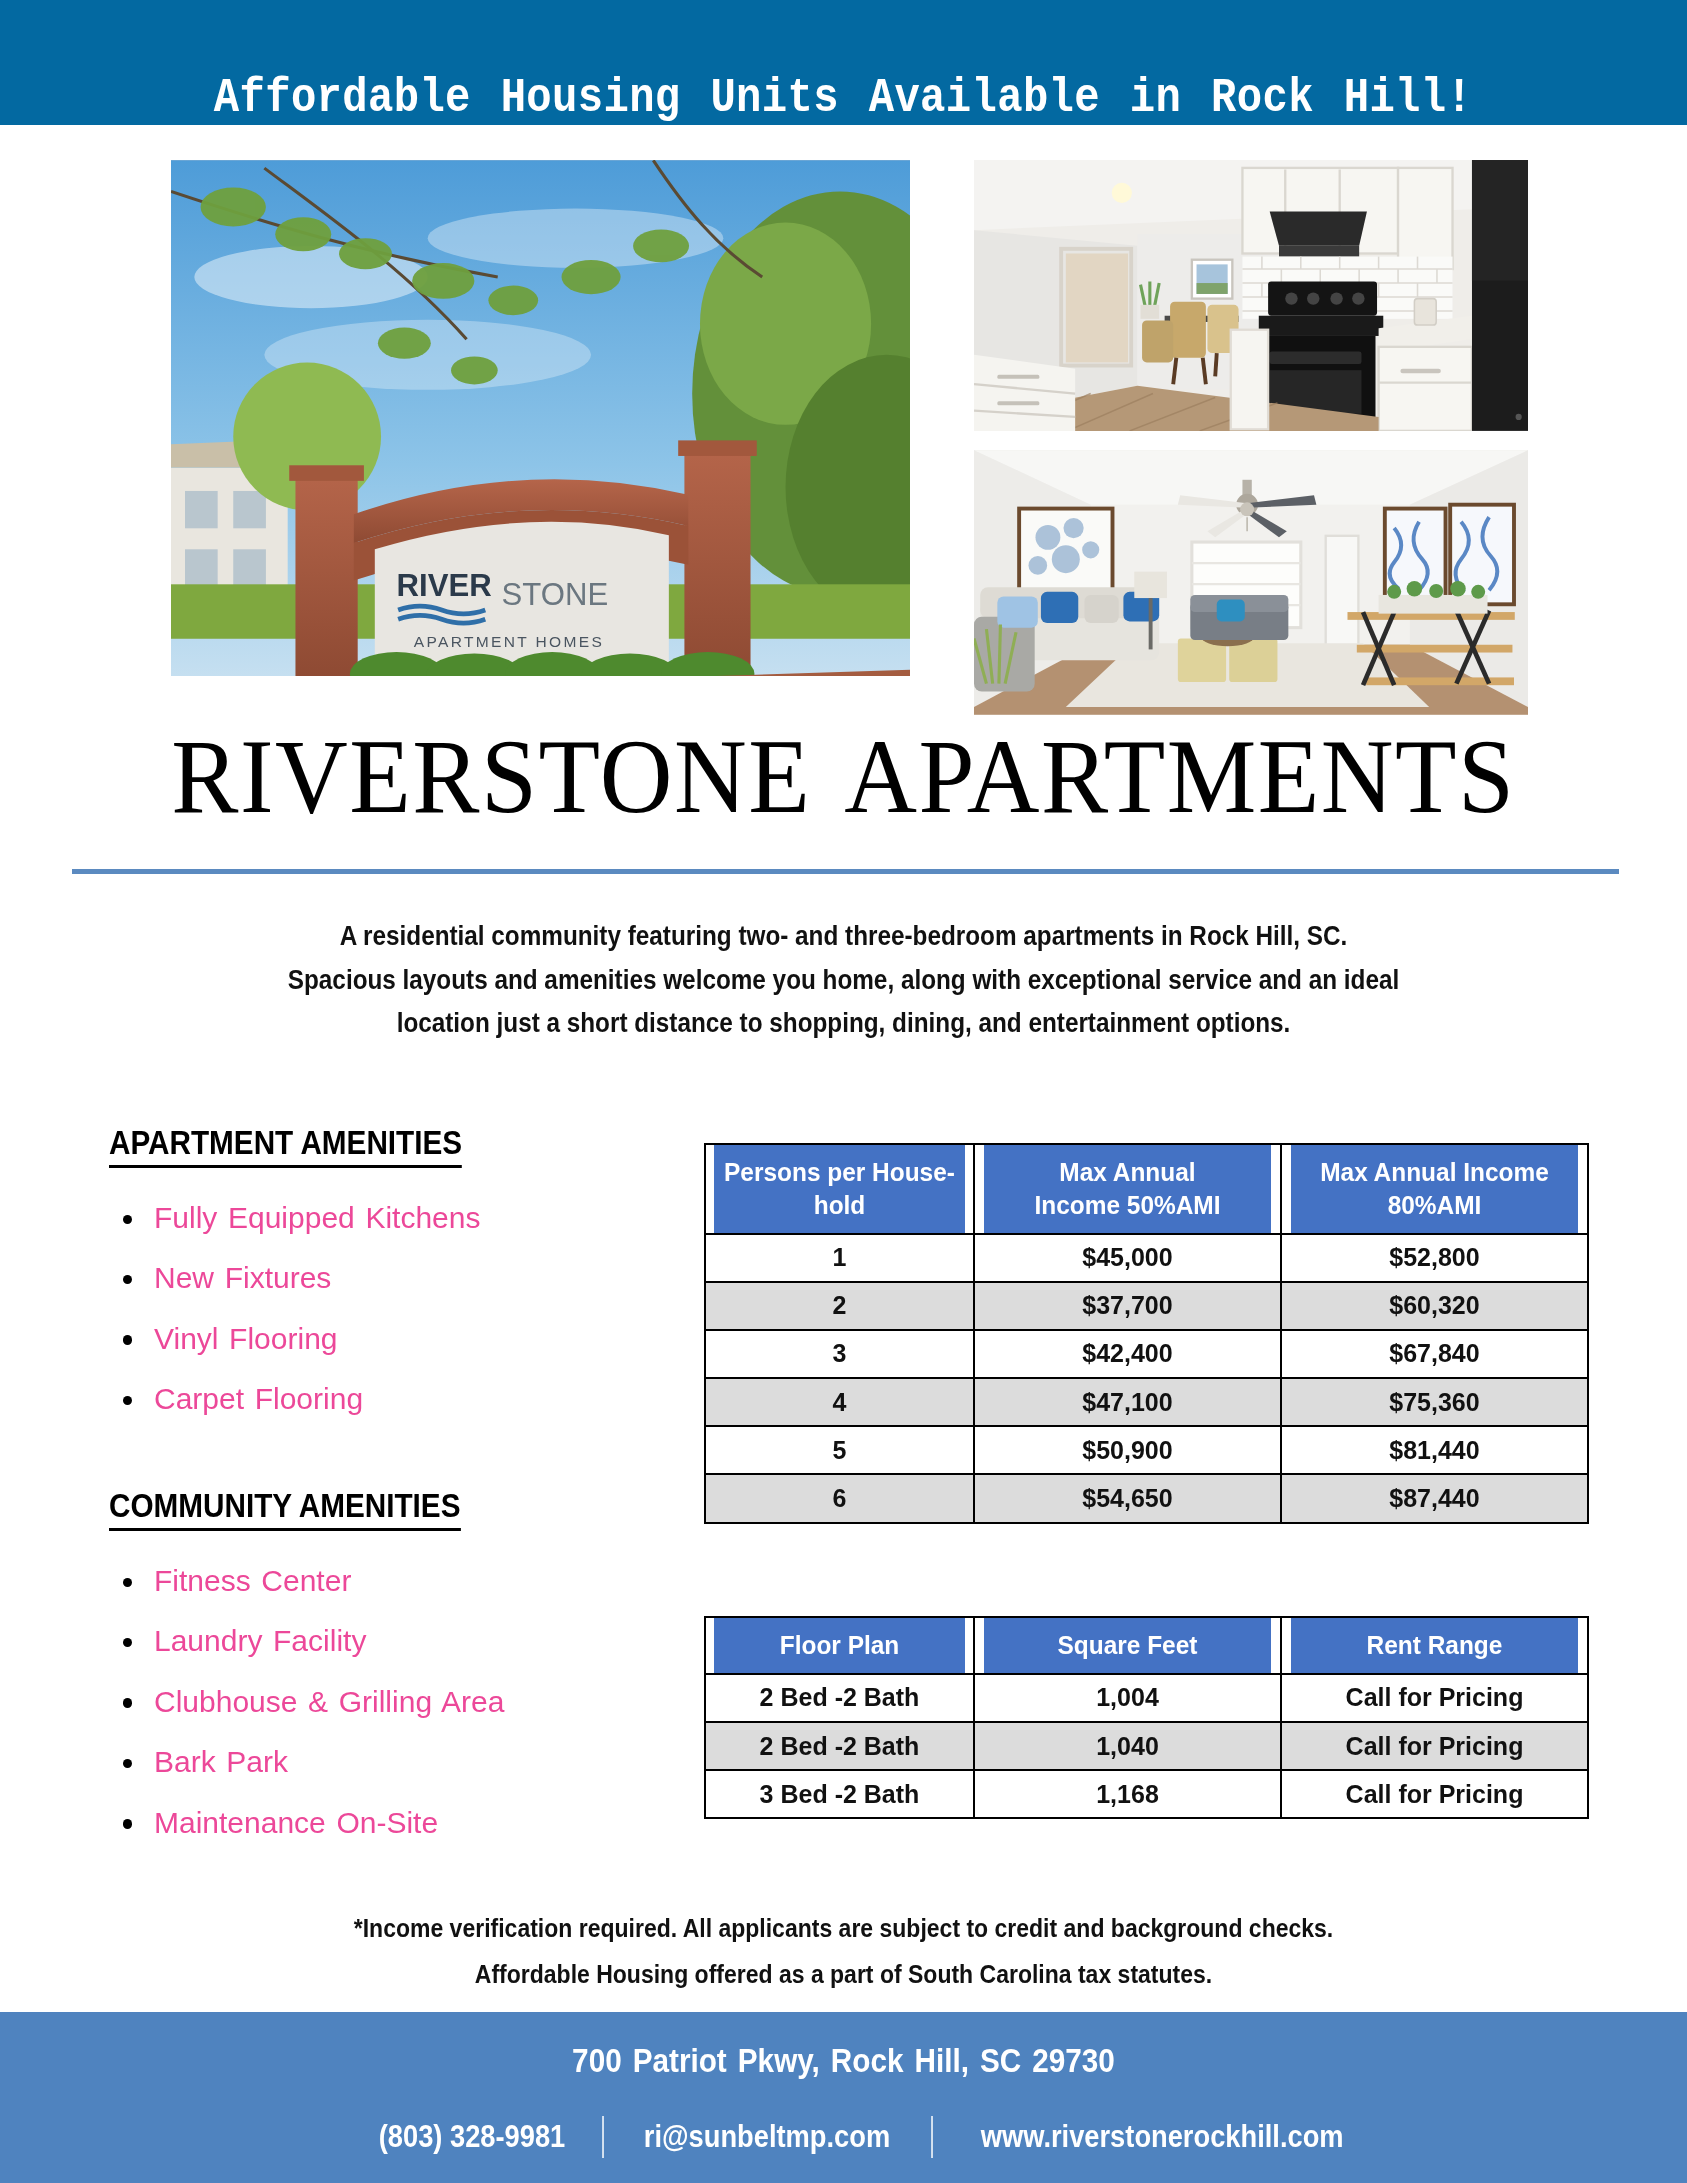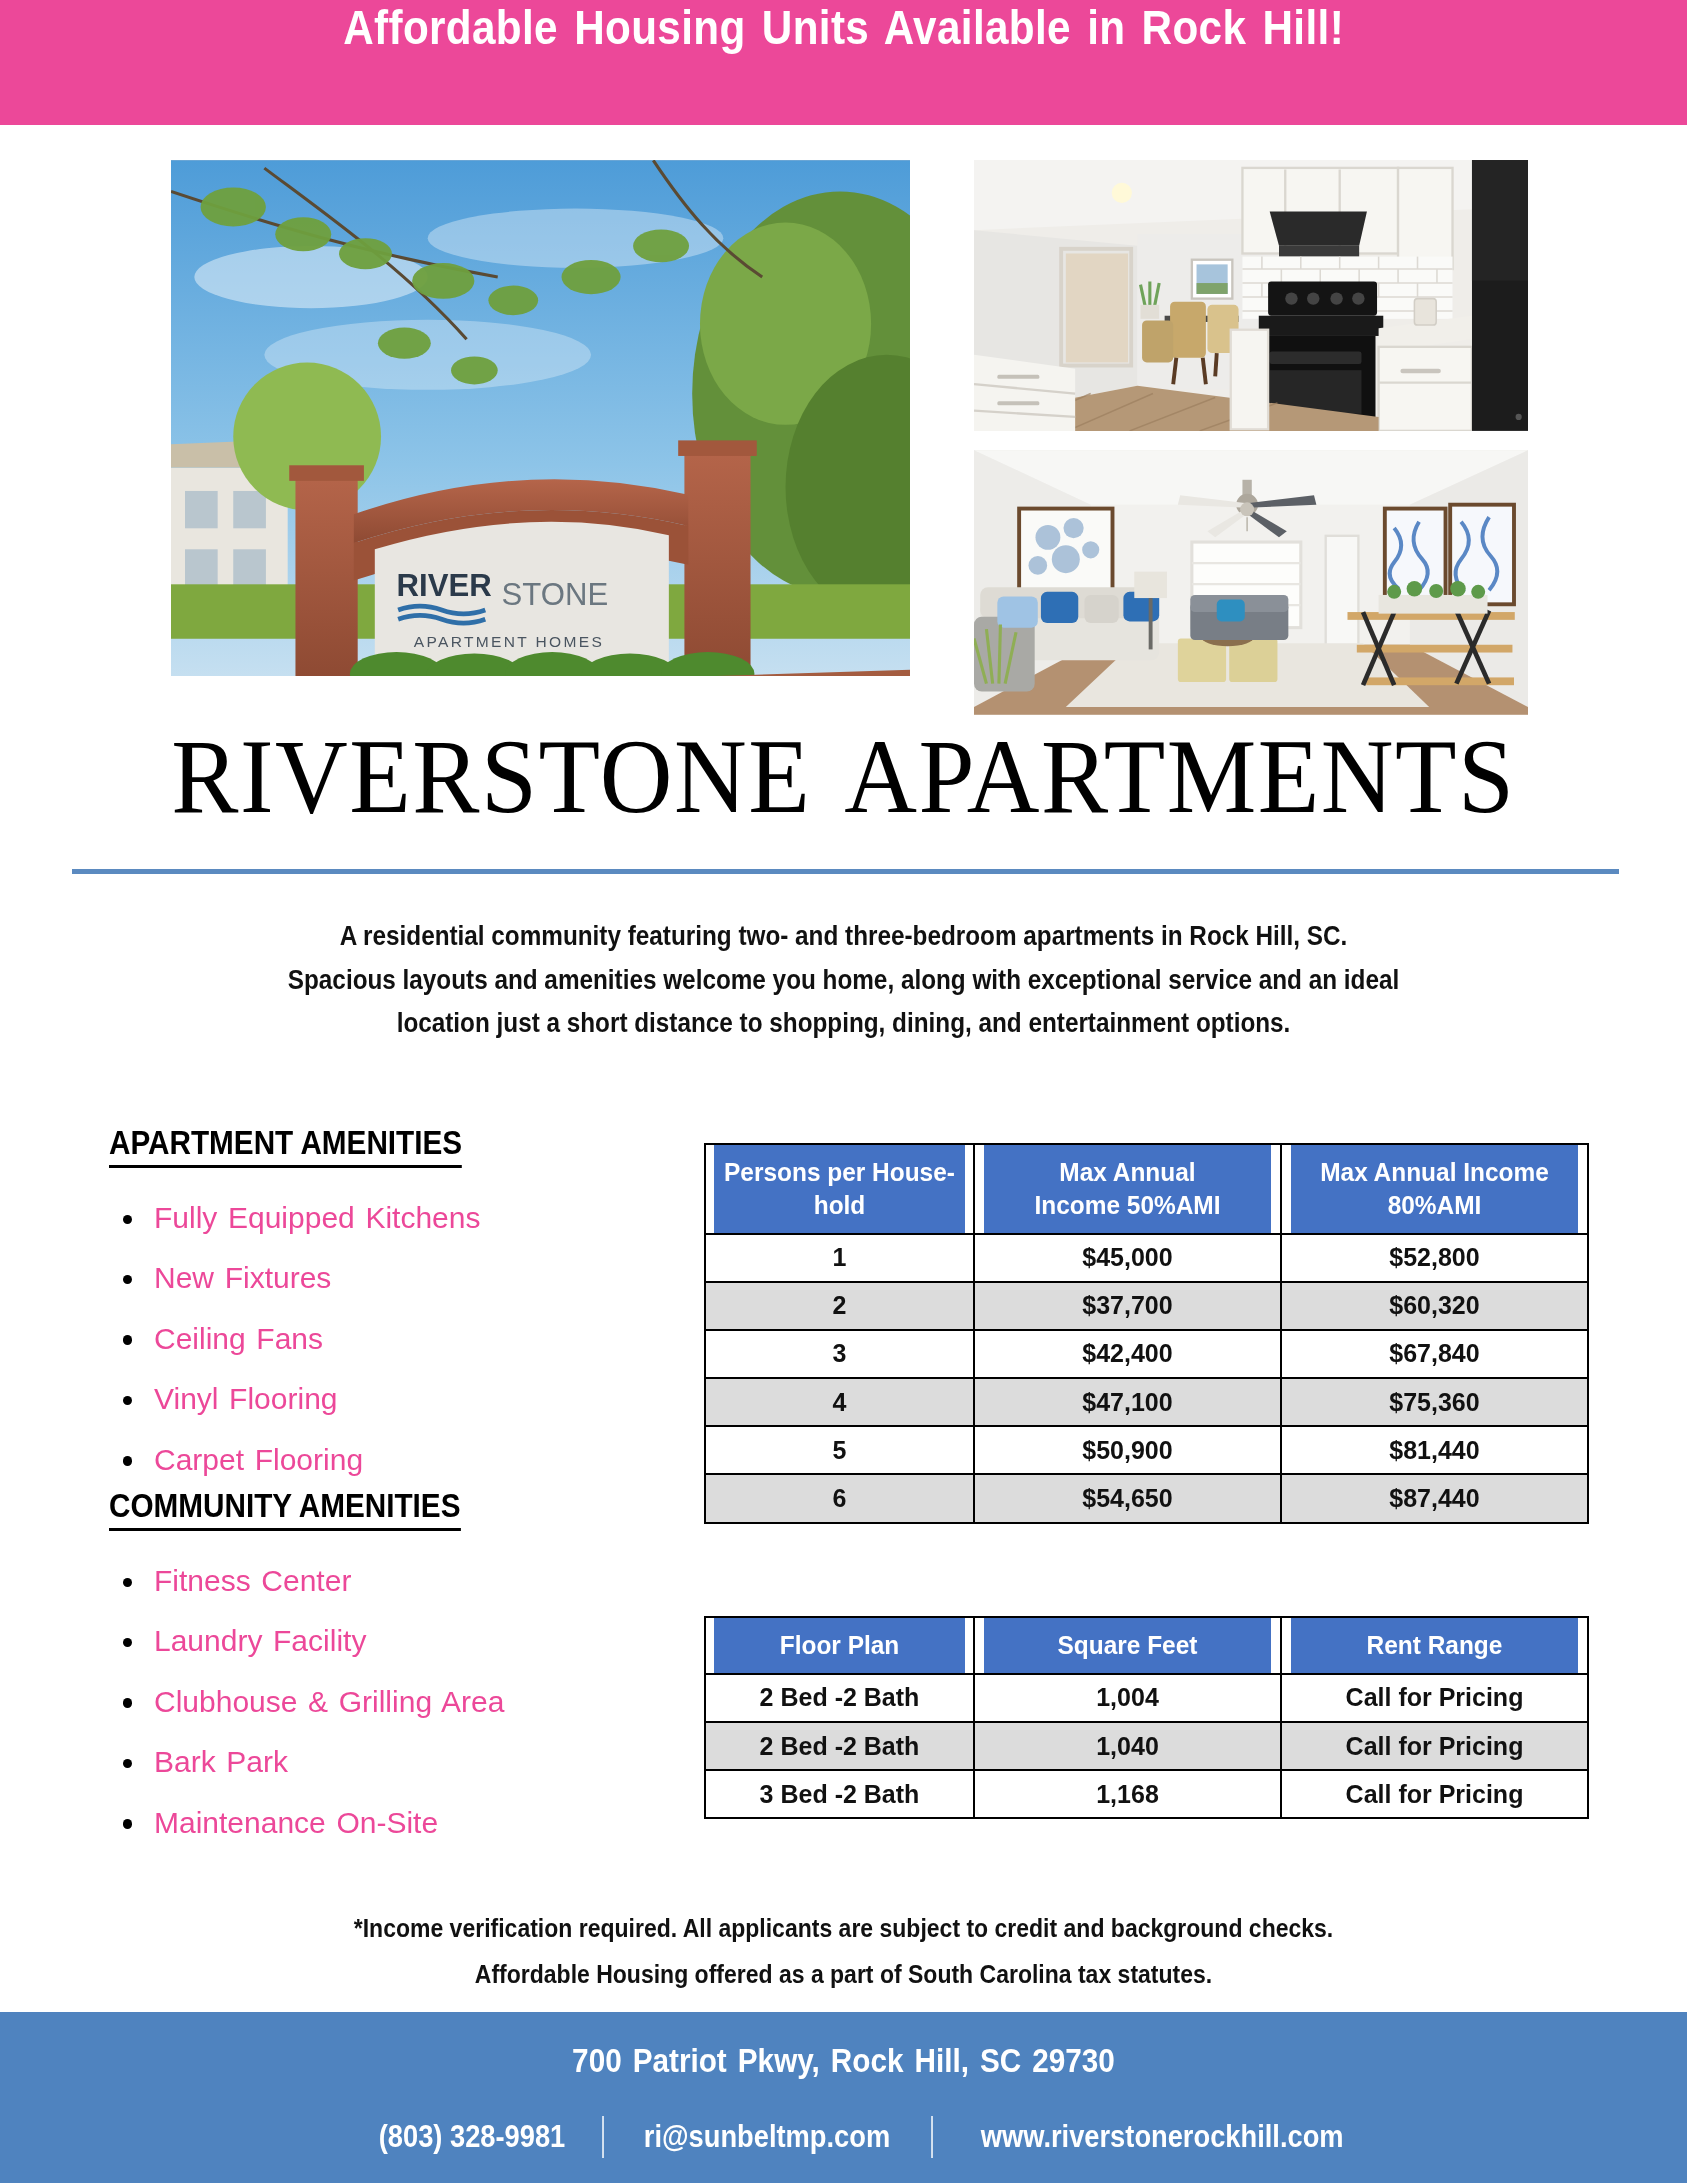--- a/index.html
+++ b/index.html
@@ -14,24 +14,25 @@
     font-family: "Liberation Sans", sans-serif;
     overflow: hidden;
   }
 
   
   .top-banner {
     position: absolute;
     left: 0; top: 0;
     width: 1687px;
     height: 125px;
-    background: #ec4899;
+    background: #0369a1;
     display: flex;
-    align-items: flex-start;
+    align-items: flex-end;
     justify-content: center;
+    font-family: Liberation Mono, monospace;
   }
   .top-banner-text {
     color: #ffffff;
     font-size: 48px;
     font-weight: bold;
     letter-spacing: 0.4px;
     transform: scaleX(0.88);
     white-space: nowrap;
     word-spacing: 4.7px;
   }
@@ -571,21 +572,20 @@
   <div>A residential community featuring two- and three-bedroom apartments in Rock Hill, SC.</div>
   <div>Spacious layouts and amenities welcome you home, along with exceptional service and an ideal</div>
   <div>location just a short distance to shopping, dining, and entertainment options.</div>
 </div>
 
 <div class="amen-block" id="apartment-amenities">
   <div class="amen-heading">APARTMENT AMENITIES</div>
   <ul class="amen-list">
     <li>Fully Equipped Kitchens</li>
     <li>New Fixtures</li>
-    <li>Ceiling Fans</li>
     <li>Vinyl Flooring</li>
     <li>Carpet Flooring</li>
   </ul>
 </div>
 
 <div class="amen-block" id="community-amenities">
   <div class="amen-heading">COMMUNITY AMENITIES</div>
   <ul class="amen-list">
     <li>Fitness Center</li>
     <li>Laundry Facility</li>

